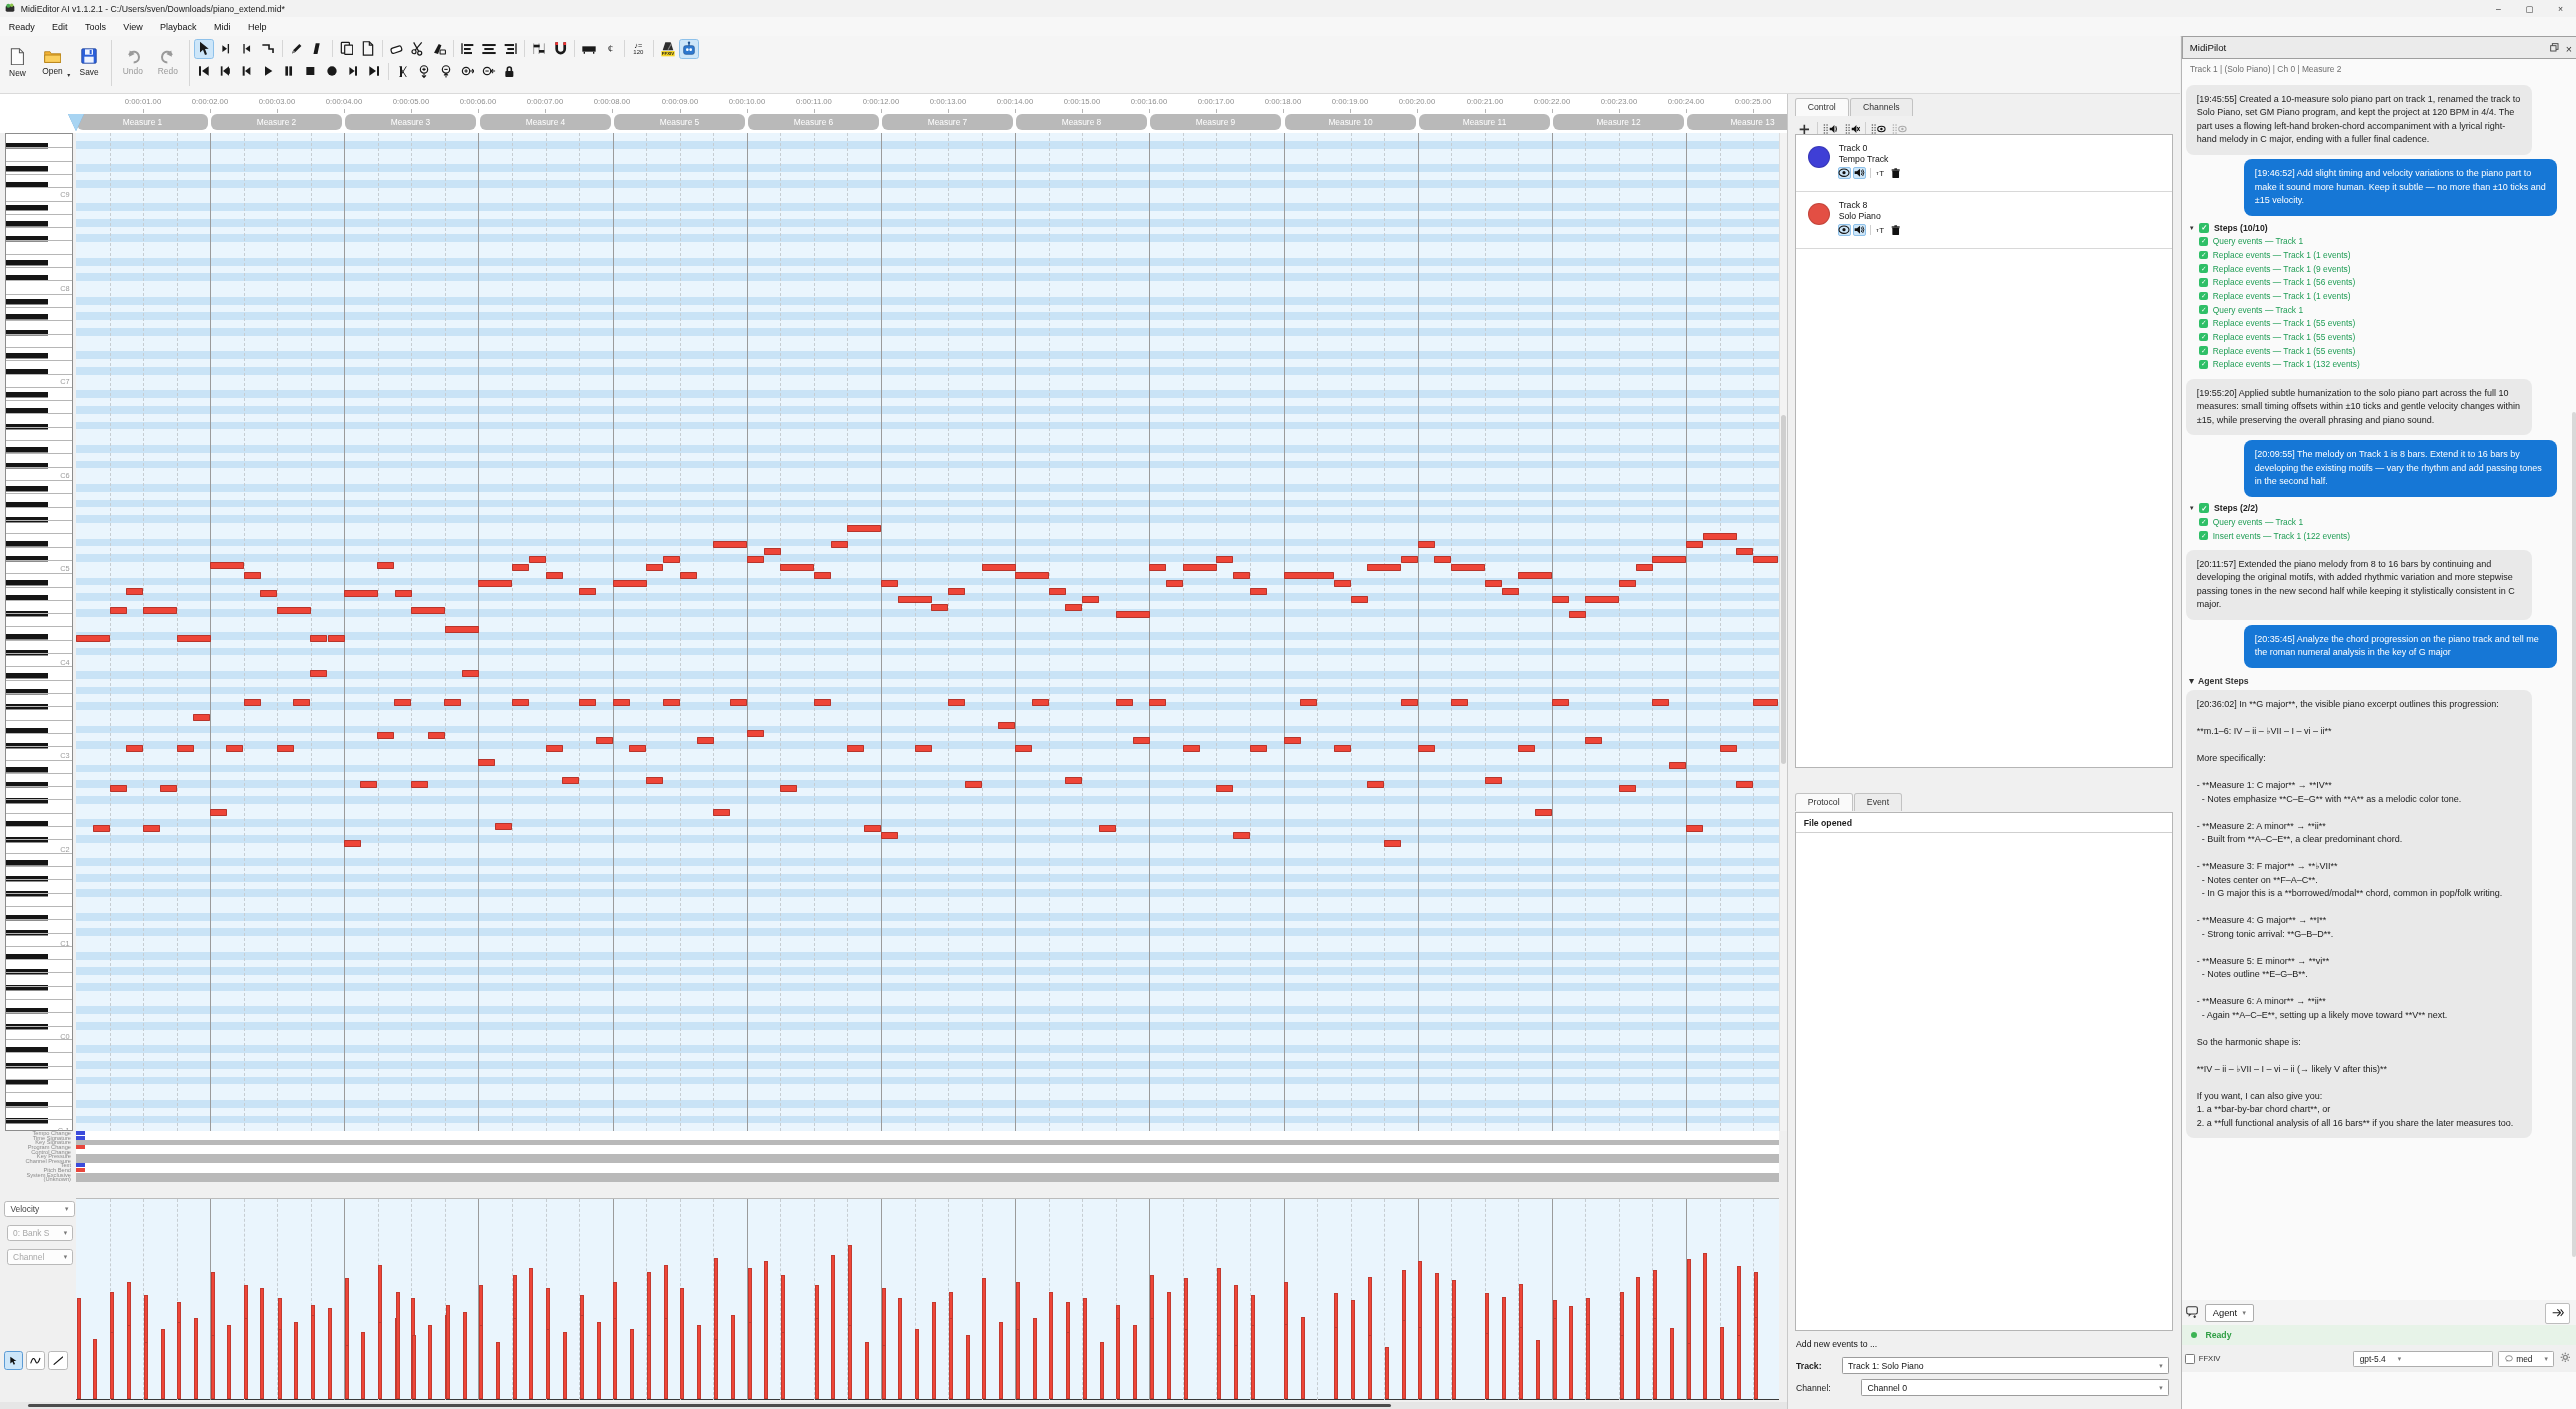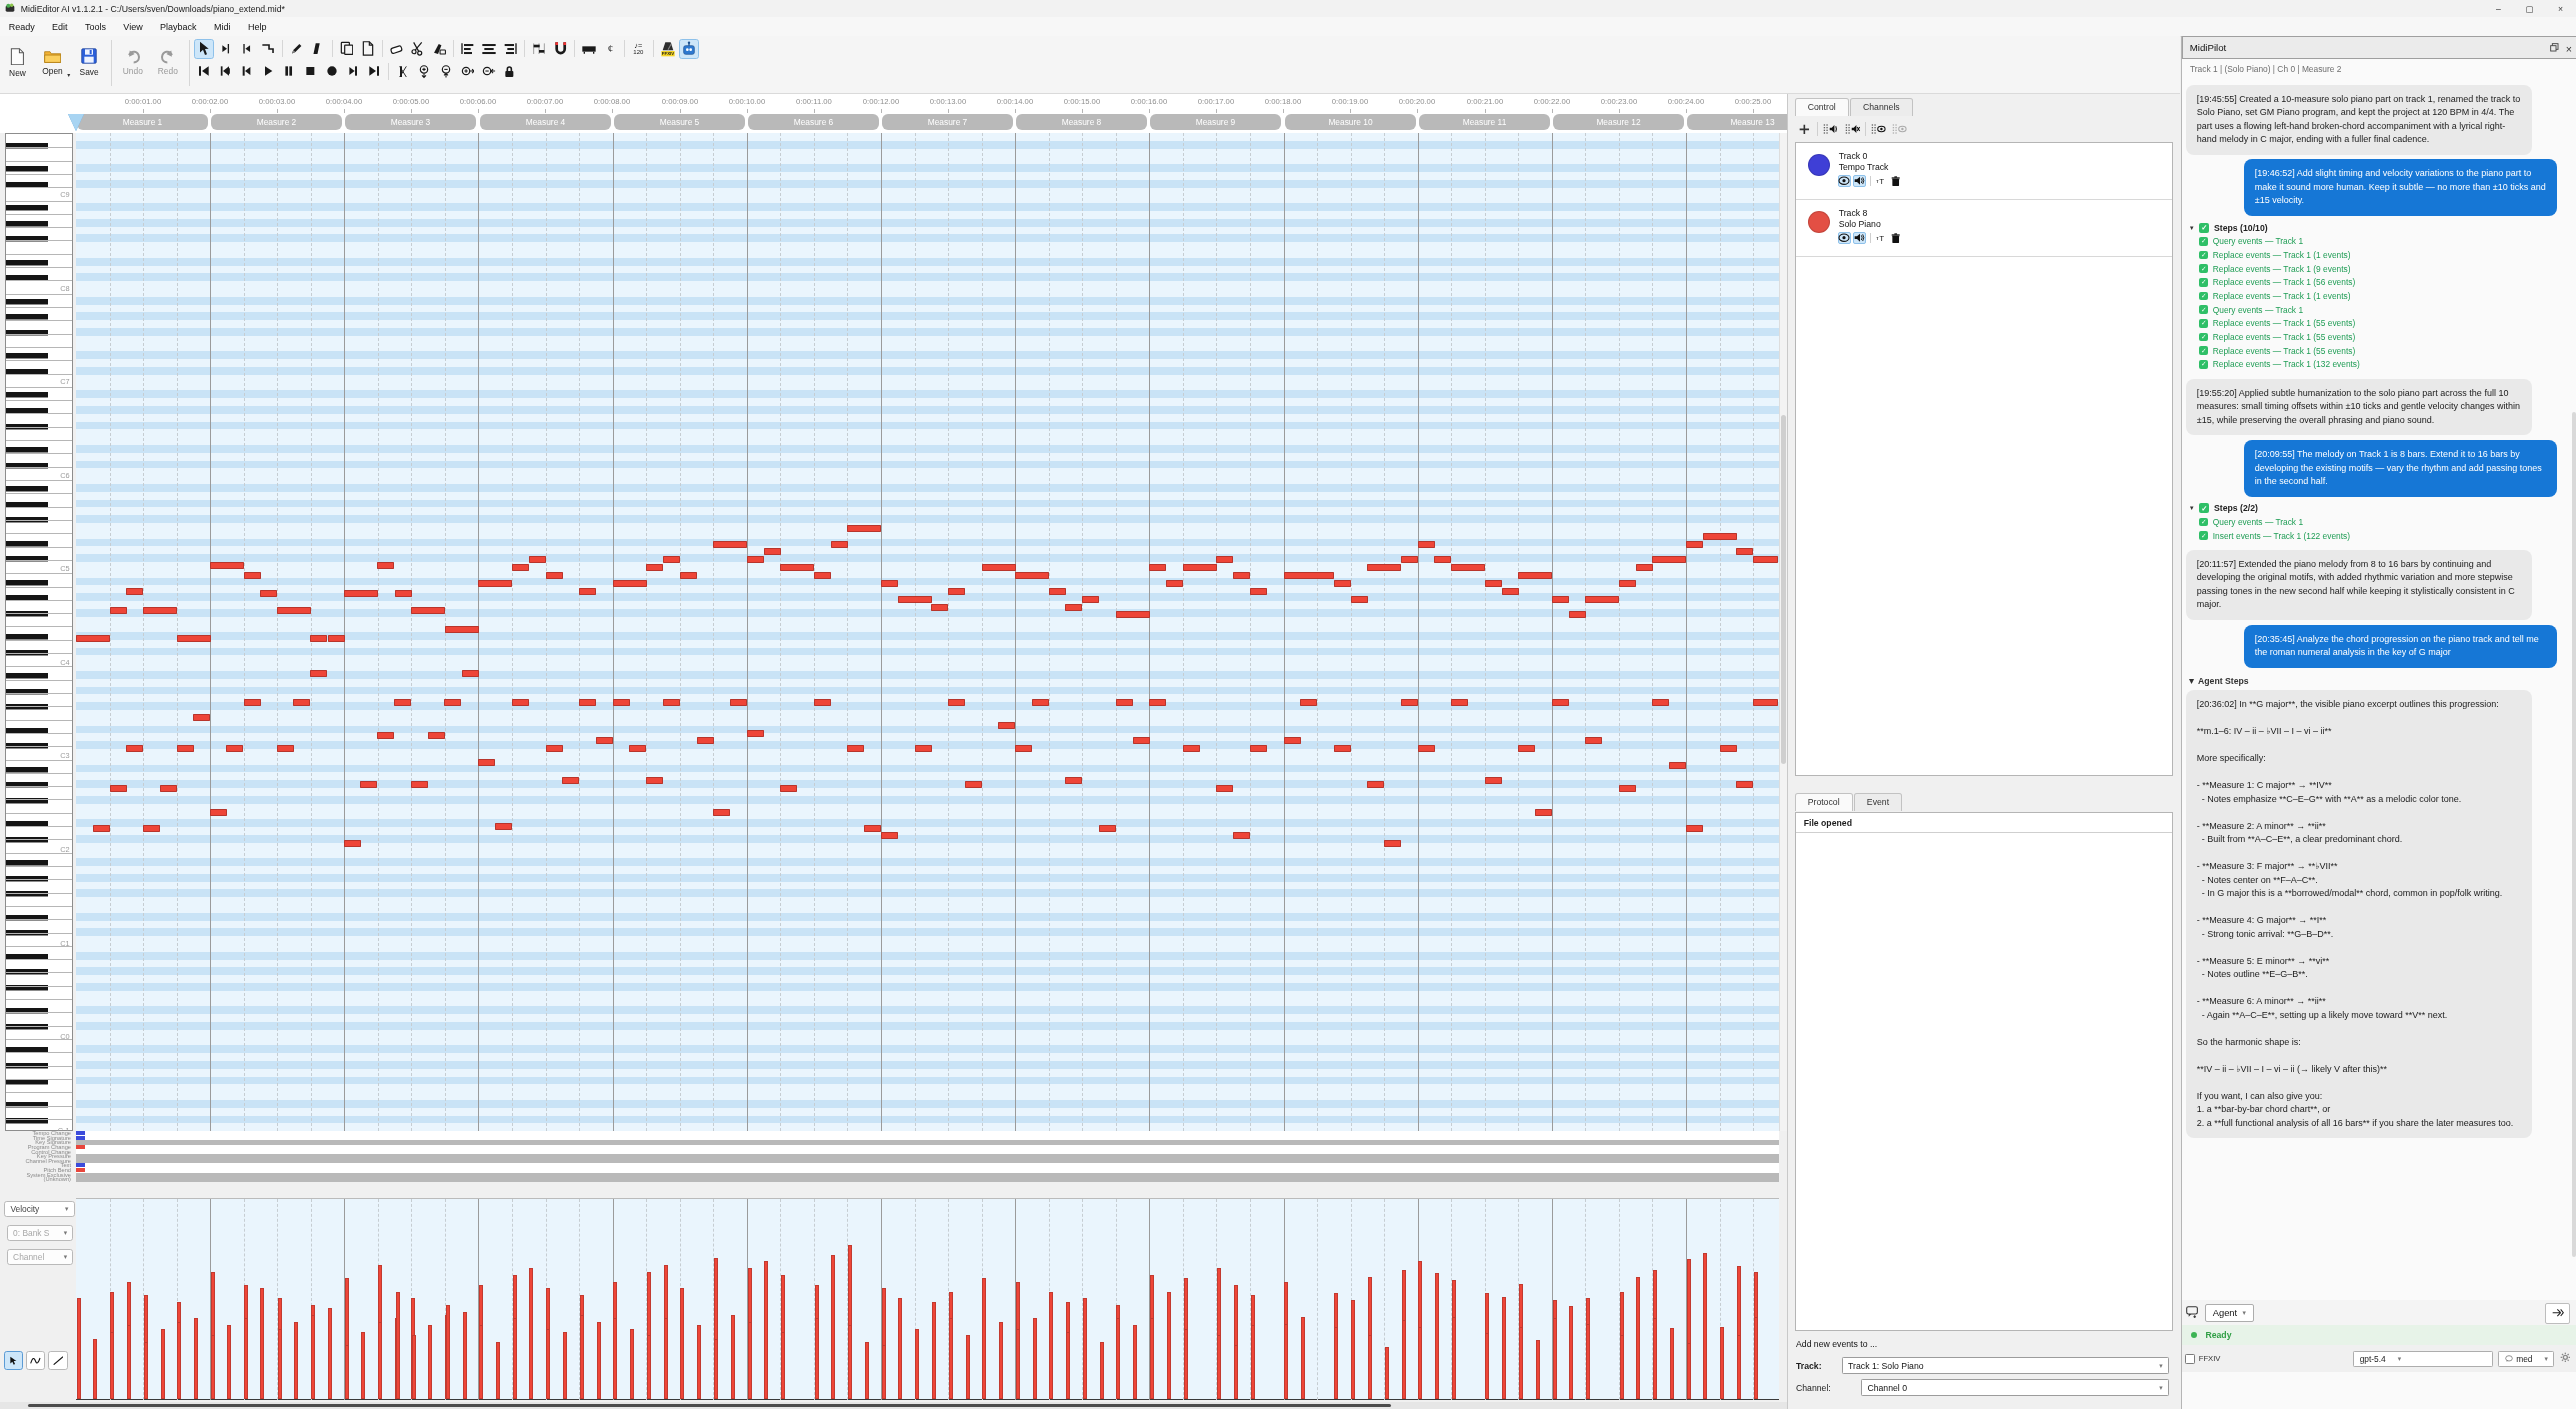--- a/index.html
+++ b/index.html
@@ -1356,21 +1356,21 @@
         <div class="tico" style="width: 17.4px; height: 16px;">
           <span style="display: flex;">
             <svg width="14.8" height="12" viewBox="0 0 22 18">
               <path d="M1 3 H9 M1 7 H9 M1 11 H9 M1 15 H9" stroke="#999" stroke-width="1.6" stroke-dasharray="2 2"></path>
               <ellipse cx="15.5" cy="9" rx="5.5" ry="4" fill="none" stroke="#aaa" stroke-width="1.6"></ellipse>
               <circle cx="15.5" cy="9" r="1.8" fill="#aaa"></circle>
             </svg>
           </span>
         </div>
       </div>
-    <div class="panelbox" style="left:6.7px;top:48px;width:376px;height:632px;" id="tracklist">
+    <div class="panelbox" style="left:6.7px;top:40px;width:376px;height:632px;" id="tracklist">
         <div class="trackitem">
           <div class="trackcircle" style="background: rgb(63, 63, 214);"></div>
           <div class="trackname">
             <div>Track 0</div>
             <div>Tempo Track</div>
           </div>
           <div class="trackicons">
             <div class="tkico on">
               <span style="display: flex;">
                 <svg width="12" height="9.4" viewBox="0 0 18 14">

